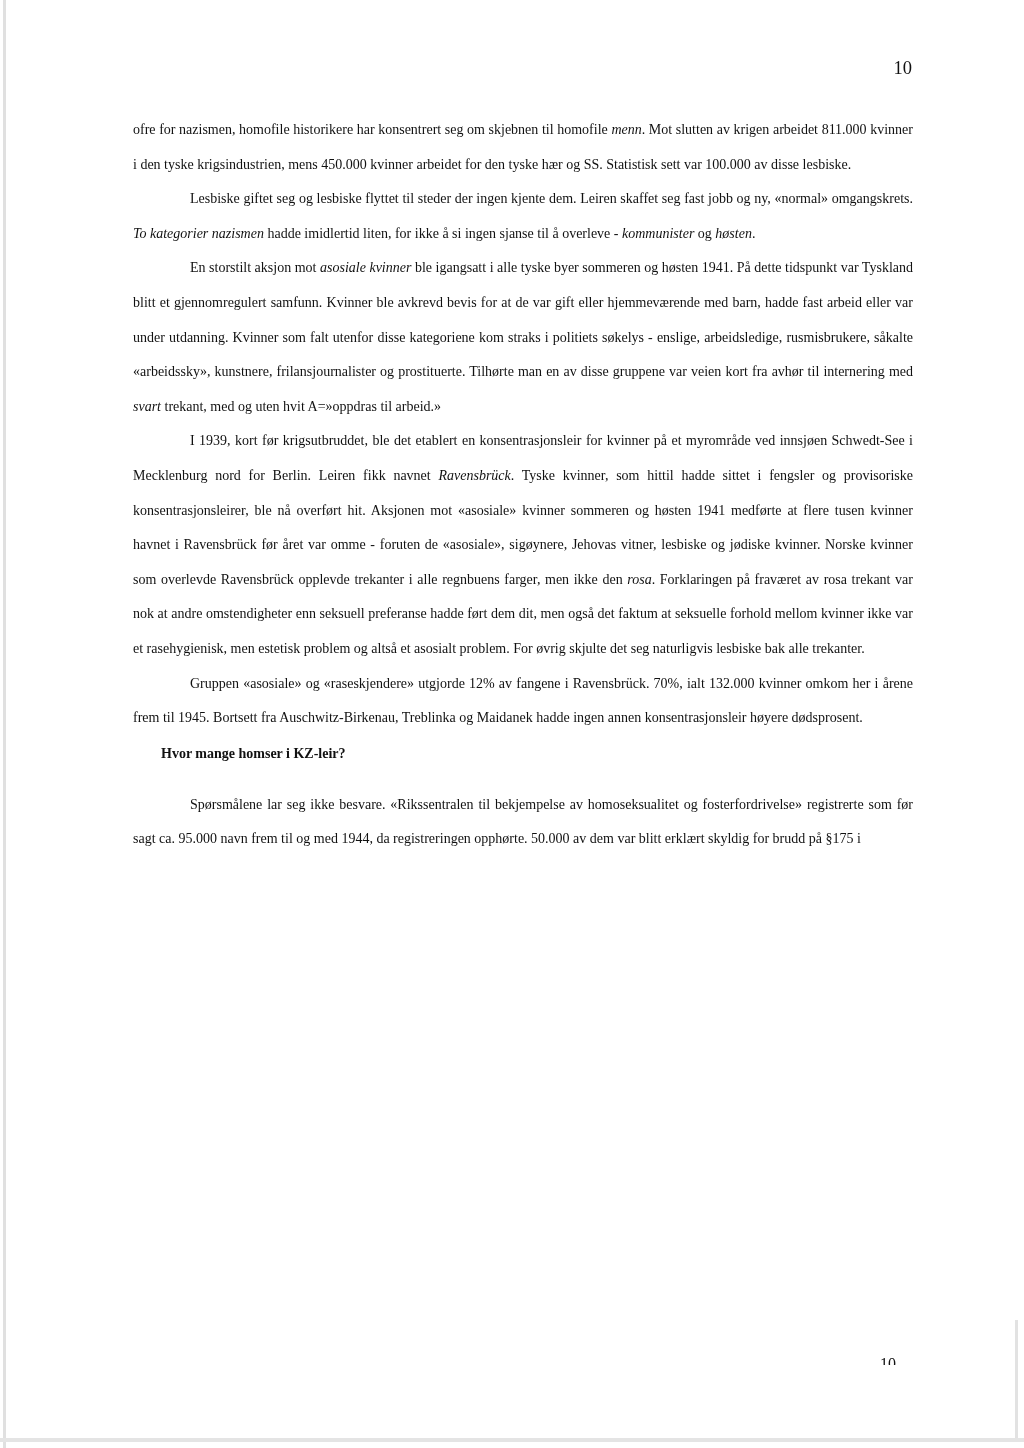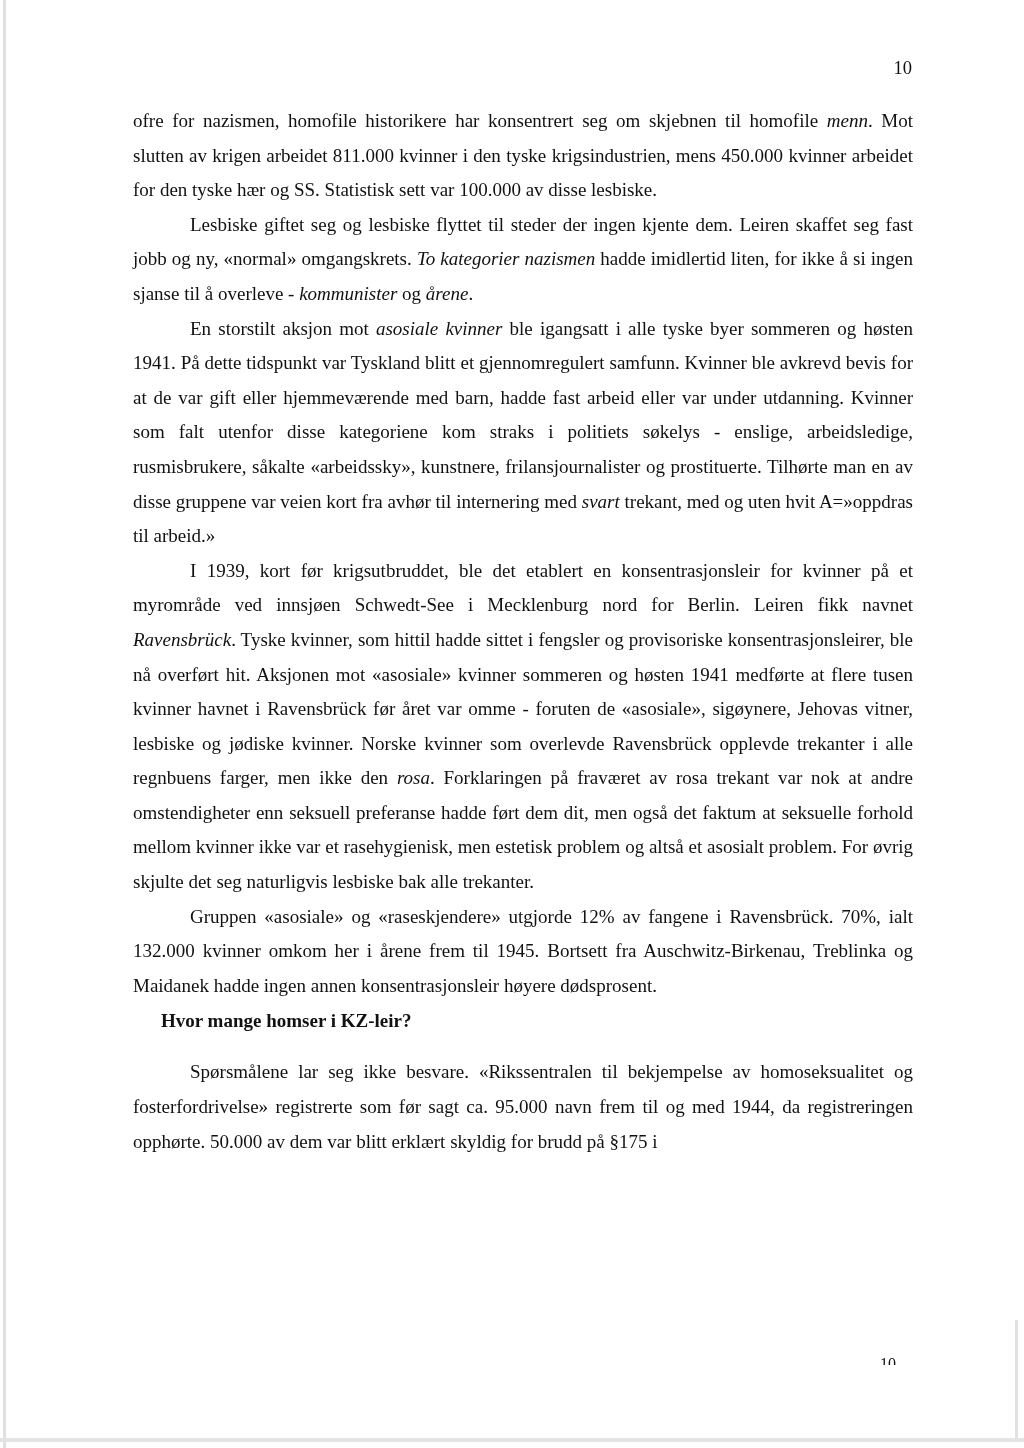--- a/index.html
+++ b/index.html
@@ -5,41 +5,41 @@
   html, body { margin: 0; padding: 0; }
   body {
     width: 1024px; height: 1448px; background: #ffffff; position: relative; overflow: hidden;
     font-family: "Liberation Serif", "DejaVu Serif", serif; color: #111;
   }
   .scan-edge-left { position: absolute; left: 3px; top: 0; width: 3px; height: 1448px; background: #e0e0e0; }
   .scan-edge-right { position: absolute; right: 6px; top: 1320px; width: 3px; height: 118px; background: #e2e2e2; }
   .scan-edge-bottom { position: absolute; left: 0; bottom: 6px; width: 1024px; height: 4px; background: #e4e4e4; }
   .page-number { position: absolute; top: 58px; left: 858px; width: 54px; text-align: right; font-size: 18.5px; }
   .page-number-bottom { position: absolute; top: 1354px; left: 880px; font-size: 16px; height: 11px; overflow: hidden; line-height: 20px; }
-  .content { position: absolute; left: 133px; top: 104px; width: 780px; font-size: 19px; line-height: 34.6px; }
+  .content { position: absolute; left: 133px; top: 113px; width: 780px; font-size: 14px; line-height: 34.6px; }
   .content p { margin: 0; text-align: justify; }
   .indent { text-indent: 57px; }
   .heading { font-weight: bold; margin: 0; }
   .heading-block { line-height: 24px; margin-top: 6px; margin-left: 28px; }
   .gap-before-para { margin-top: 22px !important; }
   i { font-style: italic; }
 </style>
 </head>
 <body>
 
 <div class="scan-edge-left"></div>
 <div class="scan-edge-right"></div>
 <div class="scan-edge-bottom"></div>
 
 <div class="page-number">10</div>
 
 <div class="content">
   <div>
       <p><span>ofre for nazismen, homofile historikere har konsentrert seg om skjebnen til homofile </span><i>menn</i><span>. Mot slutten av krigen arbeidet 811.000 kvinner i den tyske krigsindustrien, mens 450.000 kvinner arbeidet for den tyske hær og SS. Statistisk sett var 100.000 av disse lesbiske.</span></p>
-      <p class="indent"><span>Lesbiske giftet seg og lesbiske flyttet til steder der ingen kjente dem. Leiren skaffet seg fast jobb og ny, «normal» omgangskrets. </span><i>To kategorier nazismen</i><span> hadde imidlertid liten, for ikke å si ingen sjanse til å overleve - </span><i>kommunister</i><span> og  </span><i>årene</i><span>.</span></p>
+      <p class="indent"><span>Lesbiske giftet seg og lesbiske flyttet til steder der ingen kjente dem. Leiren skaffet seg fast jobb og ny, «normal» omgangskrets. </span><i>To kategorier nazismen</i><span> hadde imidlertid liten, for ikke å si ingen sjanse til å overleve - </span><i>kommunister</i><span> og  </span><i>høsten</i><span>.</span></p>
       <p class="indent"><span>En storstilt aksjon mot </span><i>asosiale kvinner</i><span> ble igangsatt i alle tyske byer sommeren og høsten 1941. På dette tidspunkt var Tyskland blitt et gjennomregulert samfunn. Kvinner ble avkrevd bevis for at de var gift eller hjemmeværende med barn, hadde fast arbeid eller var under utdanning. Kvinner som falt utenfor disse kategoriene kom straks i politiets søkelys - enslige, arbeidsledige, rusmisbrukere, såkalte «arbeidssky», kunstnere, frilansjournalister og prostituerte. Tilhørte man en av disse gruppene var veien kort fra avhør til internering med </span><i>svart</i><span> trekant, med og uten hvit A=»oppdras til arbeid.»</span></p>
     </div>
   <div>
       <p class="indent"><span>I 1939, kort før krigsutbruddet, ble det etablert en konsentrasjonsleir for kvinner på et myrområde ved innsjøen Schwedt-See i Mecklenburg nord for Berlin. Leiren fikk navnet </span><i>Ravensbrück</i><span>. Tyske kvinner, som hittil hadde sittet i fengsler og provisoriske konsentrasjonsleirer, ble nå overført hit. Aksjonen mot «asosiale» kvinner sommeren og høsten 1941 medførte at flere tusen kvinner havnet i Ravensbrück før året var omme - foruten de «asosiale», sigøynere, Jehovas vitner, lesbiske og jødiske kvinner. Norske kvinner som overlevde Ravensbrück opplevde trekanter i alle regnbuens farger, men ikke den </span><i>rosa</i><span>. Forklaringen på fraværet av rosa trekant var nok at andre omstendigheter enn seksuell preferanse hadde ført dem dit, men også det faktum at seksuelle forhold mellom kvinner ikke var et rasehygienisk, men estetisk problem og altså et asosialt problem. For øvrig skjulte det seg naturligvis lesbiske bak alle trekanter.</span></p>
       <p class="indent"><span>Gruppen «asosiale» og «raseskjendere» utgjorde 12% av fangene i Ravensbrück. 70%, ialt 132.000 kvinner omkom her i årene frem til 1945. Bortsett fra Auschwitz-Birkenau, Treblinka og Maidanek hadde ingen annen konsentrasjonsleir høyere dødsprosent.</span></p>
     </div>
   <div class="heading-block">
     <p class="heading">Hvor mange homser i KZ-leir?</p>
   </div>
   <div class="gap-before-para" style="margin-top:22px">

